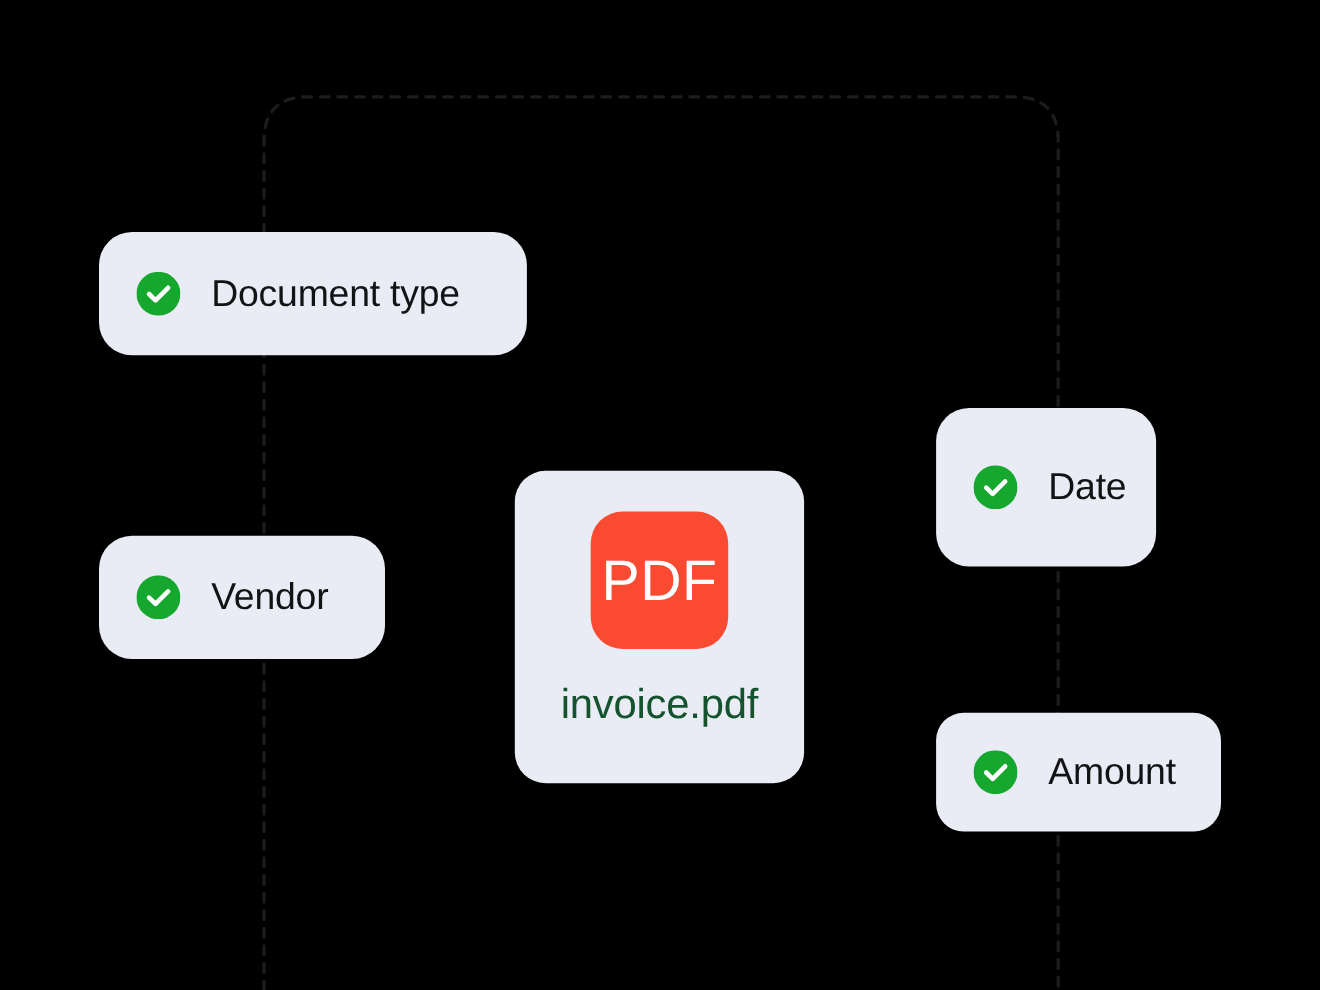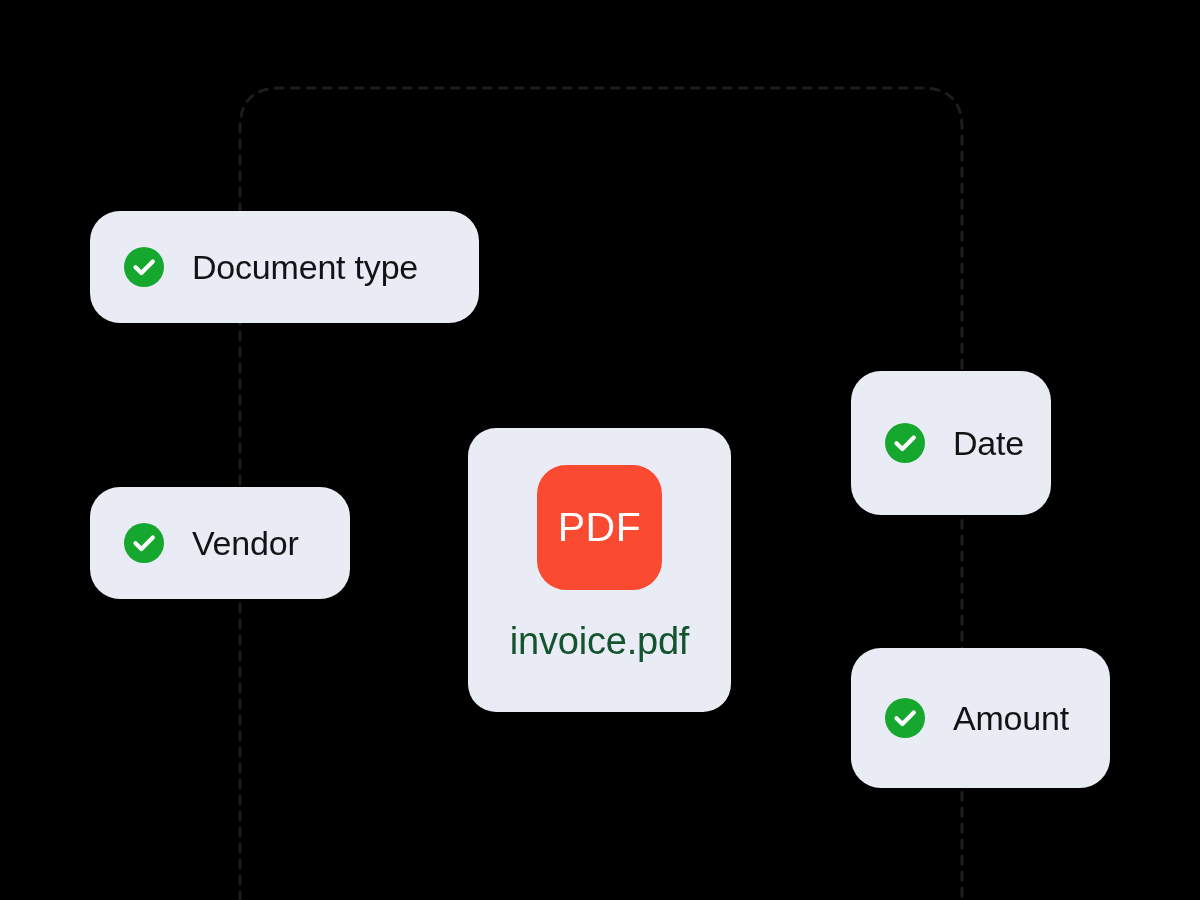--- a/index.html
+++ b/index.html
@@ -56,21 +56,21 @@
     flex: 0 0 auto;
     width: 40px;
     height: 40px;
     display: block;
   }
 
   
   #pill-document-type { left: 90px;  top: 211px; width: 389px; height: 112px; }
   #pill-vendor        { left: 90px;  top: 487px; width: 260px; height: 112px; }
   #pill-date          { left: 851px; top: 371px; width: 200px; height: 144px; }
-  #pill-amount        { left: 851px; top: 648px; width: 259px; height: 140px; }
+  #pill-amount        { left: 851px; top: 648px; width: 259px; height: 108px; border-radius: 25px; }
 
   
   #file-card {
     position: absolute;
     left: 468px;
     top: 428px;
     width: 263px;
     height: 284px;
     background: #e9ecf5;
     border-radius: 28px;
@@ -84,21 +84,21 @@
     width: 125px;
     height: 125px;
     border-radius: 29px;
     background: #fb4a32;
     display: flex;
     align-items: center;
     justify-content: center;
   }
   #pdf-icon-text {
     color: #ffffff;
-    font-size: 41px;
+    font-size: 52px;
     font-weight: 400;
     letter-spacing: 0.5px;
     line-height: 1;
   }
   #file-name {
     margin-top: 32px;
     font-size: 38px;
     line-height: 1;
     color: #14532d;
     letter-spacing: -0.2px;

